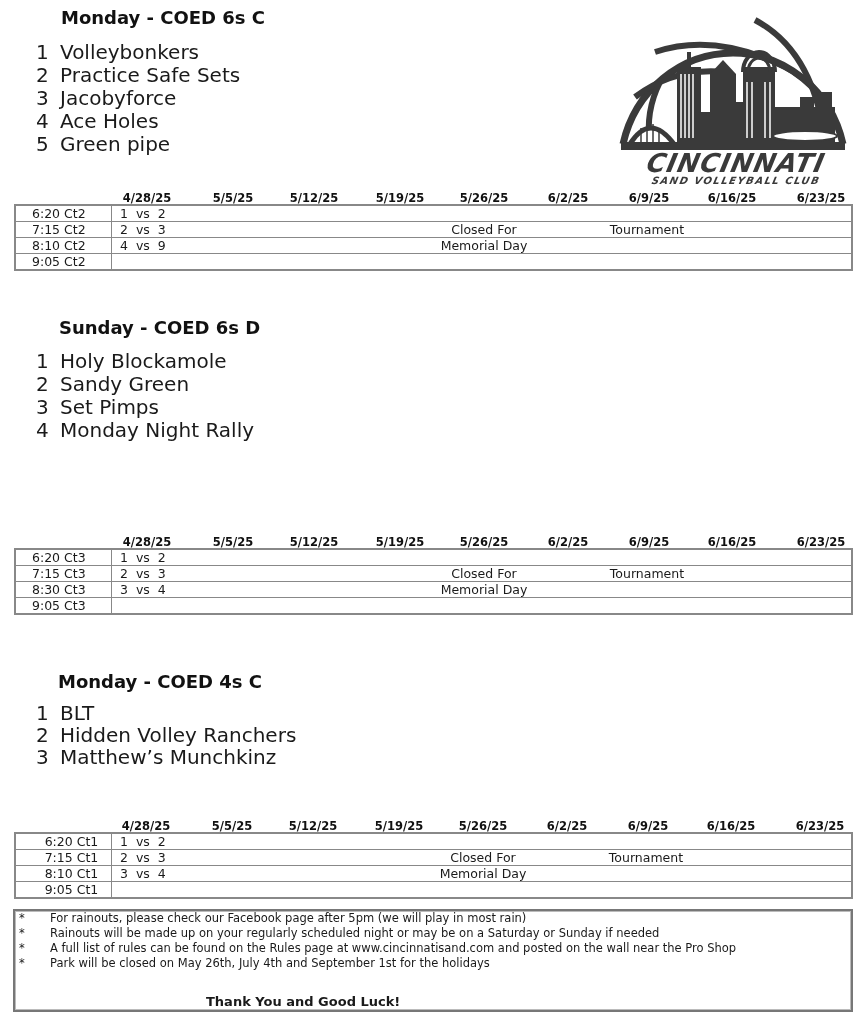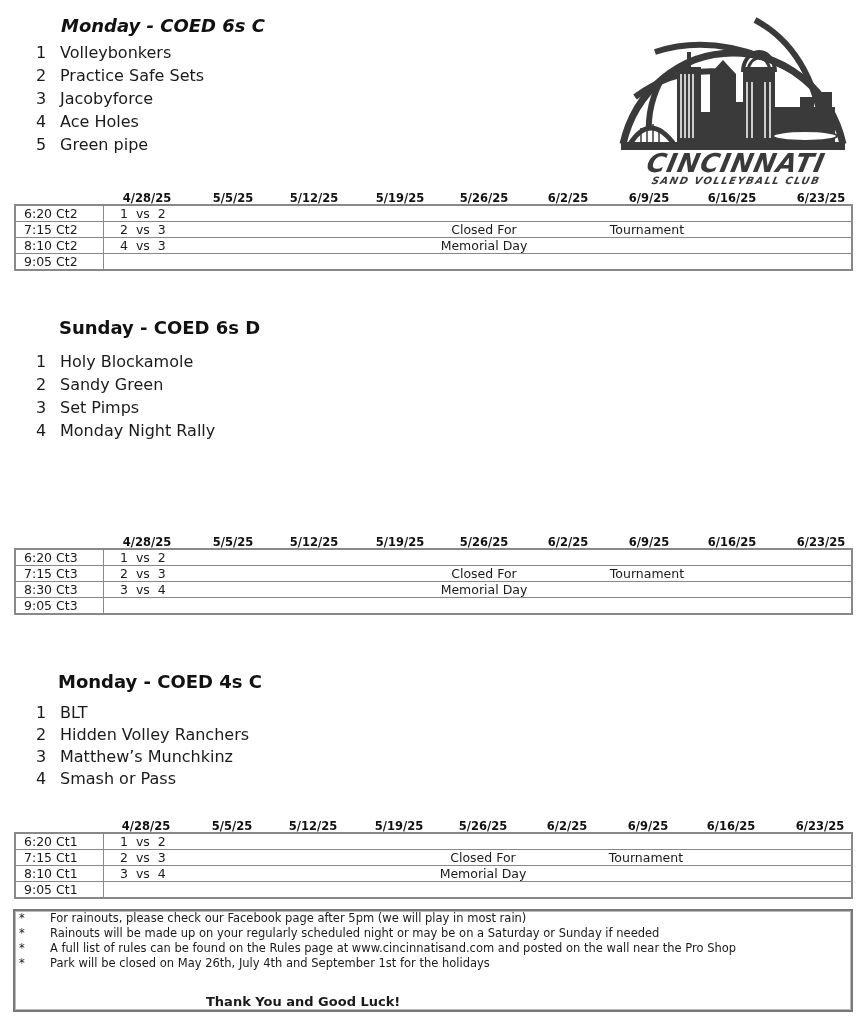--- a/index.html
+++ b/index.html
@@ -6,34 +6,34 @@
   body {
     width: 866px; height: 1024px; position: relative; overflow: hidden;
     font-family: "DejaVu Sans", sans-serif; color: #1a1a1a;
   }
   .abs { position: absolute; }
   .league-title {
     font-family: "DejaVu Sans", sans-serif; font-weight: bold; font-size: 18px;
     color: #111; white-space: nowrap;
   }
   .team-list { margin: 0; padding: 0; list-style: none; }
-  .team-item { font-size: 16px; height: 23px; line-height: 23px; white-space: nowrap; color: #1a1a1a; }
+  .team-item { font-size: 20px; height: 23px; line-height: 23px; white-space: nowrap; color: #1a1a1a; }
   .team-num { display: inline-block; width: 24px; }
   .date-header { position: absolute; height: 14px; font-size: 11.5px; font-weight: bold; white-space: nowrap; color: #111; }
   .date-header span { position: absolute; transform: translateX(-50%); top: 0; }
   .sched-table {
     position: absolute; left: 14px; width: 839px; border: 2px solid #888; box-sizing: border-box;
   }
   .sched-row {
     position: relative; height: 16px; border-bottom: 1.5px solid #888; box-sizing: border-box;
     font-size: 12.5px; line-height: 15px;
   }
   .sched-row:last-child { border-bottom: none; height: 15px; }
   .time-cell {
-    position: absolute; left: 8px; top: 0; width: 80px; height: 100%; border-right: 1.5px solid #888;
+    position: absolute; left: 16px; top: 0; width: 80px; height: 100%; border-right: 1.5px solid #888;
     box-sizing: border-box; padding-left: 0; white-space: nowrap;
   }
   .match-cell { position: absolute; left: 104px; top: 0; white-space: pre; }
   .note-text { position: absolute; top: 0; transform: translateX(-50%); white-space: nowrap; }
   .notes-box {
     position: absolute; left: 13px; top: 909px; width: 840px; height: 103px;
     border: 2px solid #777; box-shadow: inset 0 0 0 1px #bbb; box-sizing: border-box;
   }
   .note-line { position: absolute; left: 4px; font-size: 11.5px; white-space: nowrap; height: 15px; line-height: 15px; }
   .note-star { display: inline-block; width: 31px; }
@@ -96,21 +96,21 @@
         <line x1="44" y1="132" x2="44" y2="116"></line>
     </g>
 
     <ellipse cx="190" cy="124" rx="32" ry="5" fill="#fff" stroke="#3a3a3a" stroke-width="2"></ellipse>
     <rect x="6" y="130" width="224" height="8" fill="#3a3a3a"></rect>
   </svg>
   <div class="logo-text-1">CINCINNATI</div>
   <div class="logo-text-2">SAND VOLLEYBALL CLUB</div>
 </div>
 
-<div class="abs league-title" style="left:61px; top:15px;font-style:italic;">Monday - COED 6s C</div>
+<div class="abs league-title" style="left:61px; top:7px;">Monday - COED 6s C</div>
 <ul class="abs team-list" style="left:36px; top:41px;">
   <li class="team-item"><span class="team-num">1</span><span>Volleybonkers</span></li>
   <li class="team-item"><span class="team-num">2</span><span>Practice Safe Sets</span></li>
   <li class="team-item"><span class="team-num">3</span><span>Jacobyforce</span></li>
   <li class="team-item"><span class="team-num">4</span><span>Ace Holes</span></li>
   <li class="team-item"><span class="team-num">5</span><span>Green pipe</span></li>
 </ul>
 
 <div class="date-header" style="left:0; top:191px; width:866px;">
   <span style="left:147px;">4/28/25</span>
@@ -130,21 +130,21 @@
     <div class="match-cell">1  vs  2</div>
   </div>
   <div class="sched-row">
     <div class="time-cell">7:15 Ct2</div>
     <div class="match-cell">2  vs  3</div>
     <div class="note-text" style="left:468px;">Closed For</div>
     <div class="note-text" style="left:631px;">Tournament</div>
   </div>
   <div class="sched-row">
     <div class="time-cell">8:10 Ct2</div>
-    <div class="match-cell">4  vs  3</div>
+    <div class="match-cell">4  vs  9</div>
     <div class="note-text" style="left:468px;">Memorial Day</div>
   </div>
   <div class="sched-row">
     <div class="time-cell">9:05 Ct2</div>
     <div class="match-cell"></div>
   </div>
 </div>
 
 <div class="abs league-title" style="left:59px; top:317px;">Sunday - COED 6s D</div>
 <ul class="abs team-list" style="left:36px; top:350px;">
@@ -186,36 +186,35 @@
     <div class="time-cell">9:05 Ct3</div>
     <div class="match-cell"></div>
   </div>
 </div>
 
 <div class="abs league-title" style="left:58px; top:671px;">Monday - COED 4s C</div>
 <ul class="abs team-list" style="left:36px; top:702px;">
   <li class="team-item" style="height:22px; line-height:22px;"><span class="team-num">1</span><span>BLT</span></li>
   <li class="team-item" style="height:22px; line-height:22px;"><span class="team-num">2</span><span>Hidden Volley Ranchers</span></li>
   <li class="team-item" style="height:22px; line-height:22px;"><span class="team-num">3</span><span>Matthew’s Munchkinz</span></li>
-  <li class="team-item" style="height:22px; line-height:22px;"><span class="team-num">4</span><span>Smash or Pass</span></li>
 </ul>
 
 <div class="date-header" style="left:0; top:819px; width:866px;">
   <span style="left:146px;">4/28/25</span>
   <span style="left:232px;">5/5/25</span>
   <span style="left:313px;">5/12/25</span>
   <span style="left:399px;">5/19/25</span>
   <span style="left:483px;">5/26/25</span>
   <span style="left:567px;">6/2/25</span>
   <span style="left:648px;">6/9/25</span>
   <span style="left:731px;">6/16/25</span>
   <span style="left:820px;">6/23/25</span>
 </div>
 
-<div class="sched-table" style="top:832px;">
+<div class="sched-table" style="top:832px;text-align:center;">
   <div class="sched-row">
     <div class="time-cell">6:20 Ct1</div>
     <div class="match-cell">1  vs  2</div>
   </div>
   <div class="sched-row">
     <div class="time-cell">7:15 Ct1</div>
     <div class="match-cell">2  vs  3</div>
     <div class="note-text" style="left:467px;">Closed For</div>
     <div class="note-text" style="left:630px;">Tournament</div>
   </div>

